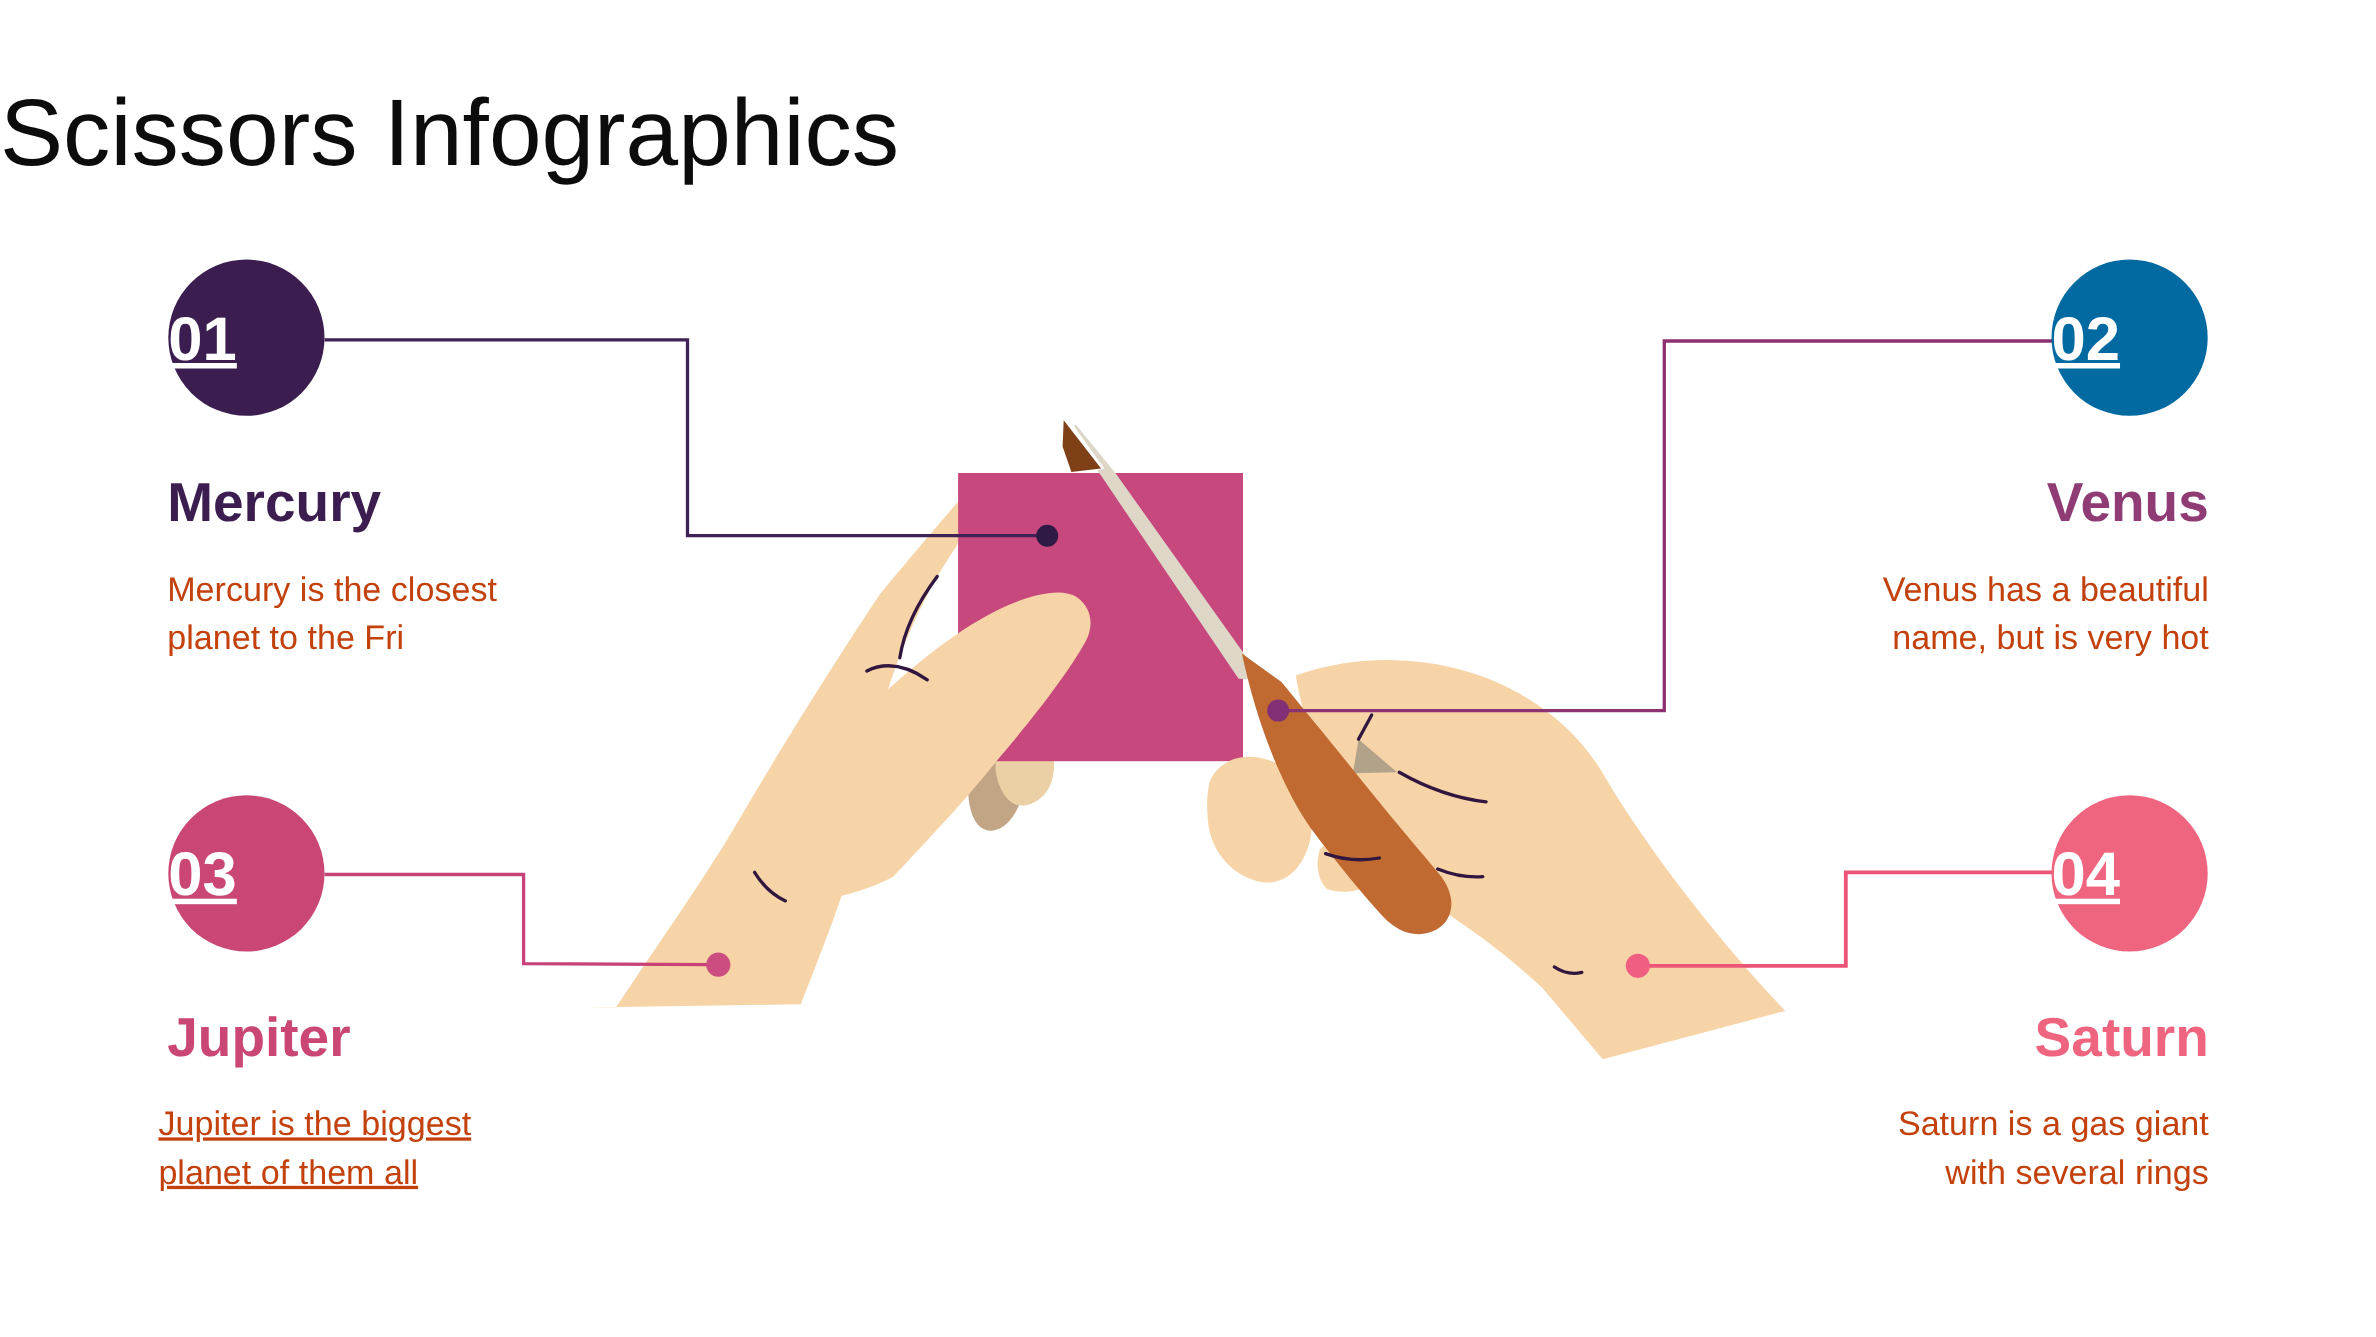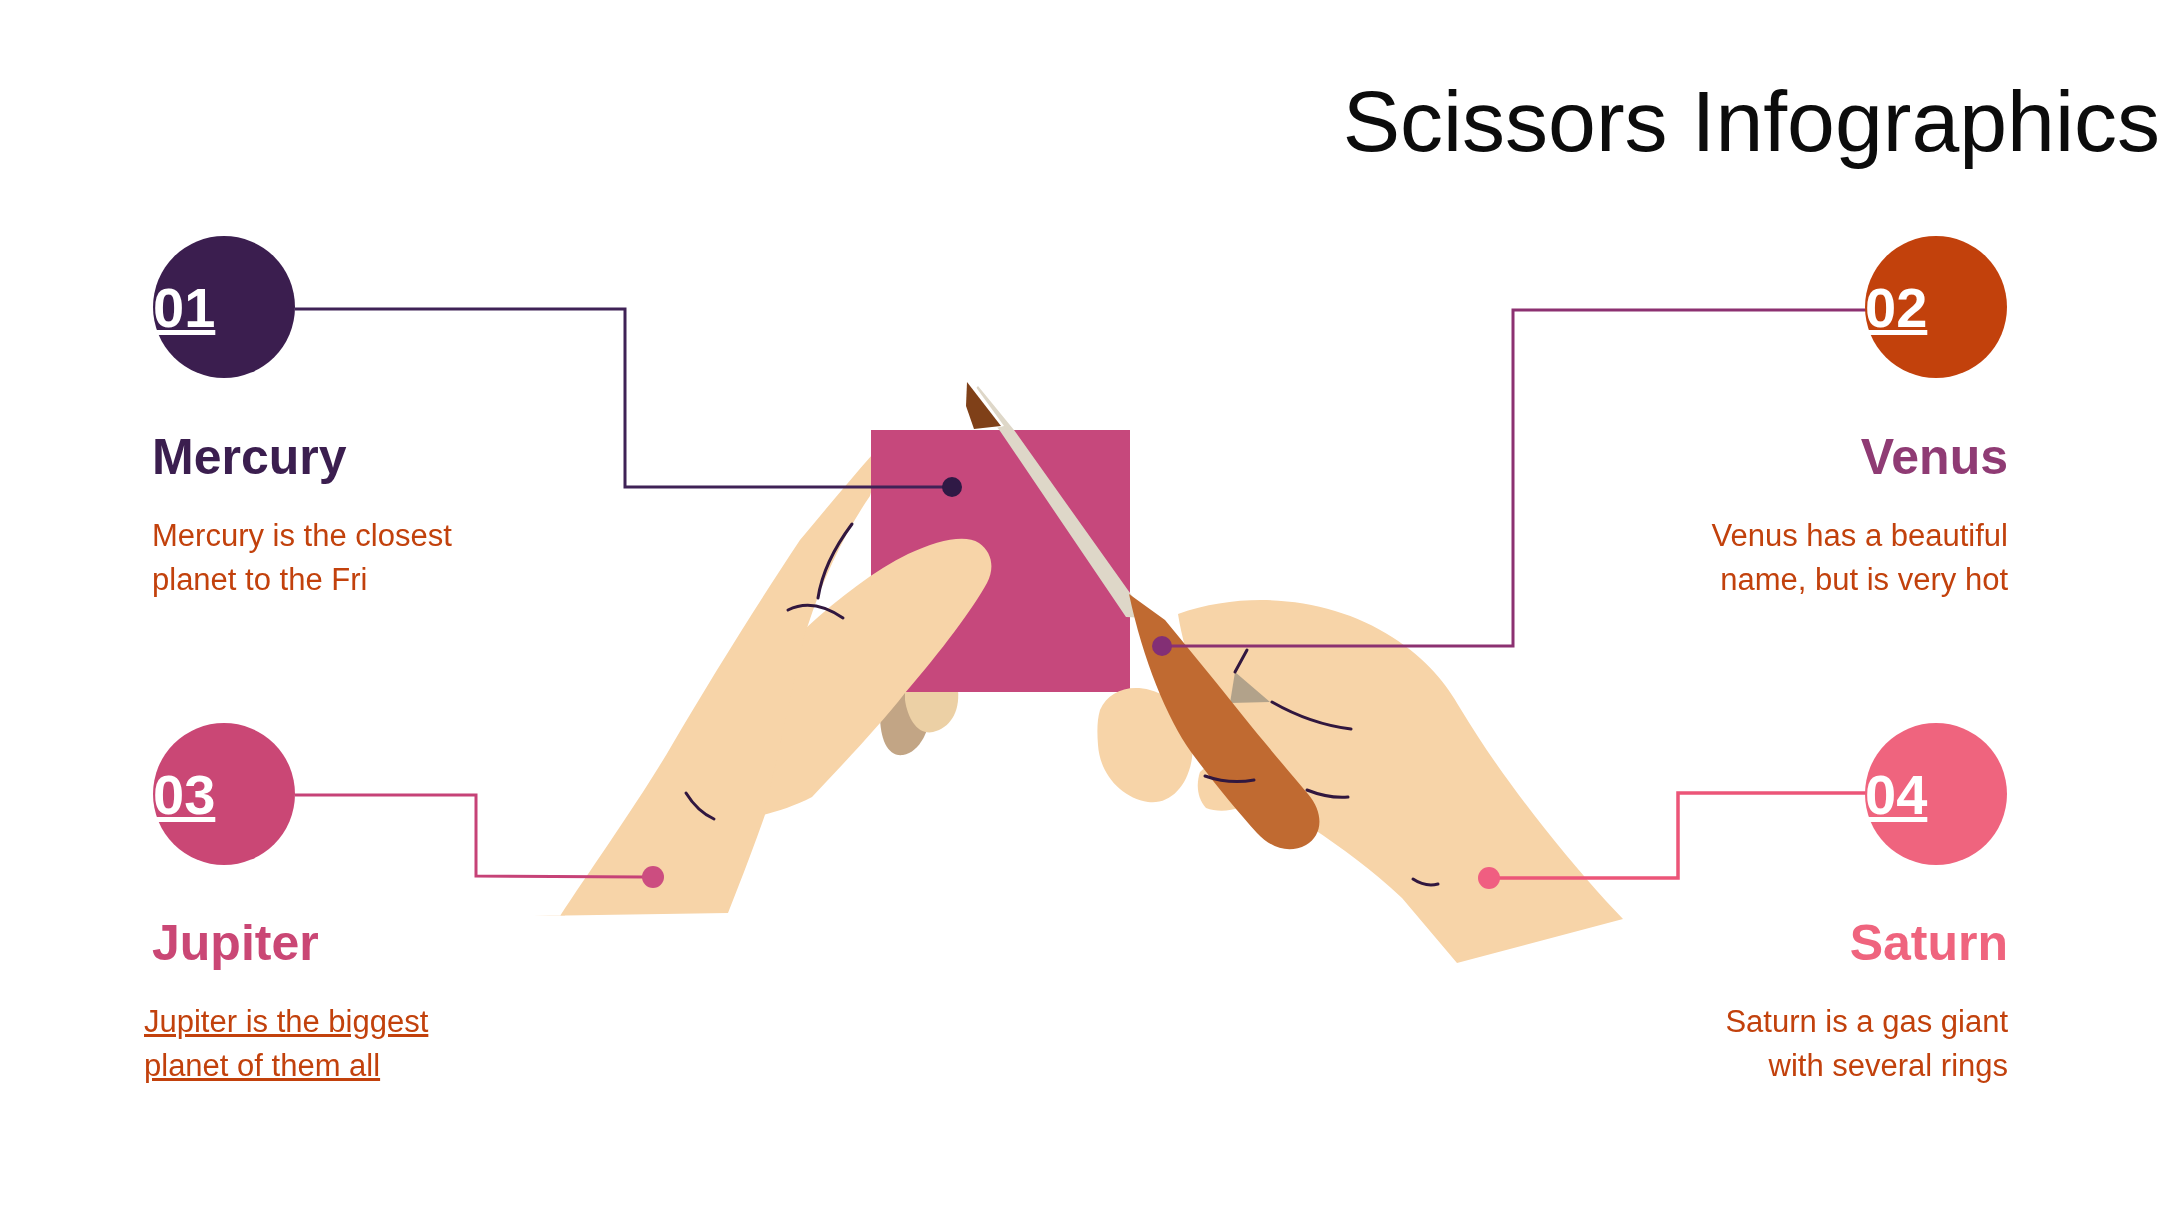--- a/index.html
+++ b/index.html
@@ -1,31 +1,31 @@
 <!DOCTYPE html>
 <html><head>
 <meta charset="utf-8">
 <style>
   html,body{margin:0;padding:0;background:#ffffff;}
   .stage{
     position:relative;width:2160px;height:1215px;background:#ffffff;overflow:hidden;
     font-family:"Liberation Sans",sans-serif;
   }
   .page-title{
-    position:absolute;left:0;top:72px;width:100%;text-align:right;
+    position:absolute;left:0;top:72px;width:100%;text-align:left;
     font-size:86px;font-weight:400;color:#0c0c0c;letter-spacing:0;
   }
   .illustration{position:absolute;left:0;top:0;width:2160px;height:1215px;}
   .badge{
     position:absolute;width:142px;height:142px;border-radius:50%;
     display:flex;align-items:center;justify-content:flex-start;
     color:#ffffff;font-weight:700;font-size:56px;text-decoration:underline;
   }
   .badge-1{left:153px;top:236px;background:#3b1e4f;}
-  .badge-2{left:1865px;top:236px;background:#c2410c;}
+  .badge-2{left:1865px;top:236px;background:#0369a1;}
   .badge-3{left:153px;top:723px;background:#ca4775;}
   .badge-4{left:1865px;top:723px;background:#ef647e;}
   .item-title{position:absolute;font-size:50px;font-weight:700;line-height:1.1;}
   .item-desc{position:absolute;font-size:31px;line-height:44px;color:#c2410c;font-weight:400;}
   .t1{left:152px;top:430px;color:#3b1e4f;}
   .t2{right:152px;top:430px;color:#8f3b74;text-align:right;}
   .t3{left:152px;top:916px;color:#ca4775;}
   .t4{right:152px;top:916px;color:#ef647e;text-align:right;}
   .d1{left:152px;top:514px;}
   .d2{right:152px;top:514px;text-align:right;}

